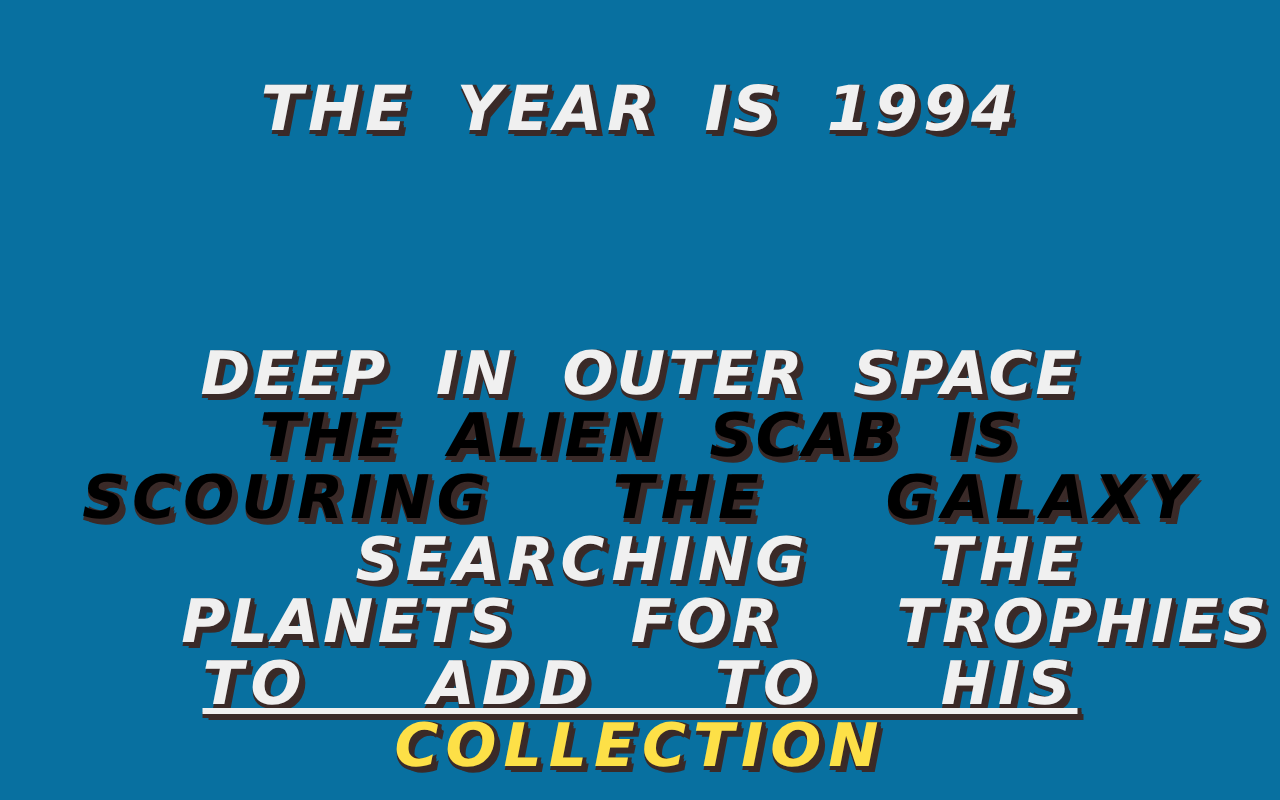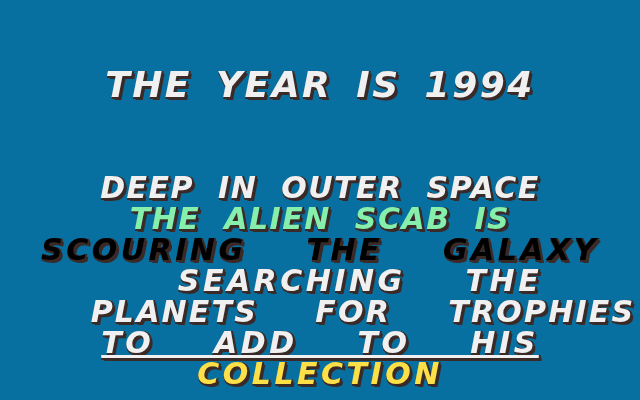--- a/index.html
+++ b/index.html
@@ -38,22 +38,22 @@
     text-shadow:
        2px 0   0 #3a2a28,
        0   2px 0 #3a2a28,
        2px 2px 0 #3a2a28,
        3px 3px 0 #3a2a28;
     -webkit-font-smoothing: none;
   }
 
   
   #title-line {
-    top: 67px;
-    font-size: 36px;
+    top: 40px;
+    font-size: 31px;
     letter-spacing: 2.5px;
     word-spacing: 9px;
   }
 
   
   #body-block {
     position: absolute;
     left: 0;
     top: 132px;
     width: 100%;
@@ -95,21 +95,21 @@
 </style>
 </head>
 <body>
 
 <div id="screen" style="background: rgb(8, 112, 160);">
 
   <div class="vga-text" id="title-line" style="color: rgb(240, 240, 240); text-shadow: rgb(58, 42, 40) 2px 0px 0px, rgb(58, 42, 40) 0px 2px 0px, rgb(58, 42, 40) 2px 2px 0px, rgb(58, 42, 40) 3px 3px 0px;">THE YEAR IS 1994</div>
 
   <div id="body-block">
     <span class="body-line" style="color: rgb(240, 240, 240); text-shadow: rgb(58, 42, 40) 2px 0px 0px, rgb(58, 42, 40) 0px 2px 0px, rgb(58, 42, 40) 2px 2px 0px, rgb(58, 42, 40) 3px 3px 0px; margin-top: 40px;">DEEP IN OUTER SPACE</span>
-    <span class="body-line" style="color: #86efac; text-shadow: rgb(58, 42, 40) 2px 0px 0px, rgb(58, 42, 40) 0px 2px 0px, rgb(58, 42, 40) 2px 2px 0px, rgb(58, 42, 40) 3px 3px 0px;">THE ALIEN SCAB IS</span>
+    <span class="body-line" style="color: #000000; text-shadow: rgb(58, 42, 40) 2px 0px 0px, rgb(58, 42, 40) 0px 2px 0px, rgb(58, 42, 40) 2px 2px 0px, rgb(58, 42, 40) 3px 3px 0px;">THE ALIEN SCAB IS</span>
     <span class="body-line spaced" style="color: #000000; text-shadow: rgb(58, 42, 40) 2px 0px 0px, rgb(58, 42, 40) 0px 2px 0px, rgb(58, 42, 40) 2px 2px 0px, rgb(58, 42, 40) 3px 3px 0px;">SCOURING  THE  GALAXY</span>
     <span class="body-line spaced" style="color: rgb(240, 240, 240); text-shadow: rgb(58, 42, 40) 2px 0px 0px, rgb(58, 42, 40) 0px 2px 0px, rgb(58, 42, 40) 2px 2px 0px, rgb(58, 42, 40) 3px 3px 0px; padding-left: 40px;">SEARCHING  THE</span>
     <span class="body-line wide" style="color: rgb(240, 240, 240); text-shadow: rgb(58, 42, 40) 2px 0px 0px, rgb(58, 42, 40) 0px 2px 0px, rgb(58, 42, 40) 2px 2px 0px, rgb(58, 42, 40) 3px 3px 0px; margin-left: 43px;">PLANETS  FOR  TROPHIES</span>
     <span class="body-line spaced" style="color: rgb(240, 240, 240); text-shadow: rgb(58, 42, 40) 2px 0px 0px, rgb(58, 42, 40) 0px 2px 0px, rgb(58, 42, 40) 2px 2px 0px, rgb(58, 42, 40) 3px 3px 0px; text-decoration: underline;">TO  ADD  TO  HIS</span>
     <span class="body-line spaced" style="color: #fde047; text-shadow: rgb(58, 42, 40) 2px 0px 0px, rgb(58, 42, 40) 0px 2px 0px, rgb(58, 42, 40) 2px 2px 0px, rgb(58, 42, 40) 3px 3px 0px;">COLLECTION</span>
   </div>
 
 </div>
 
 </body></html>

